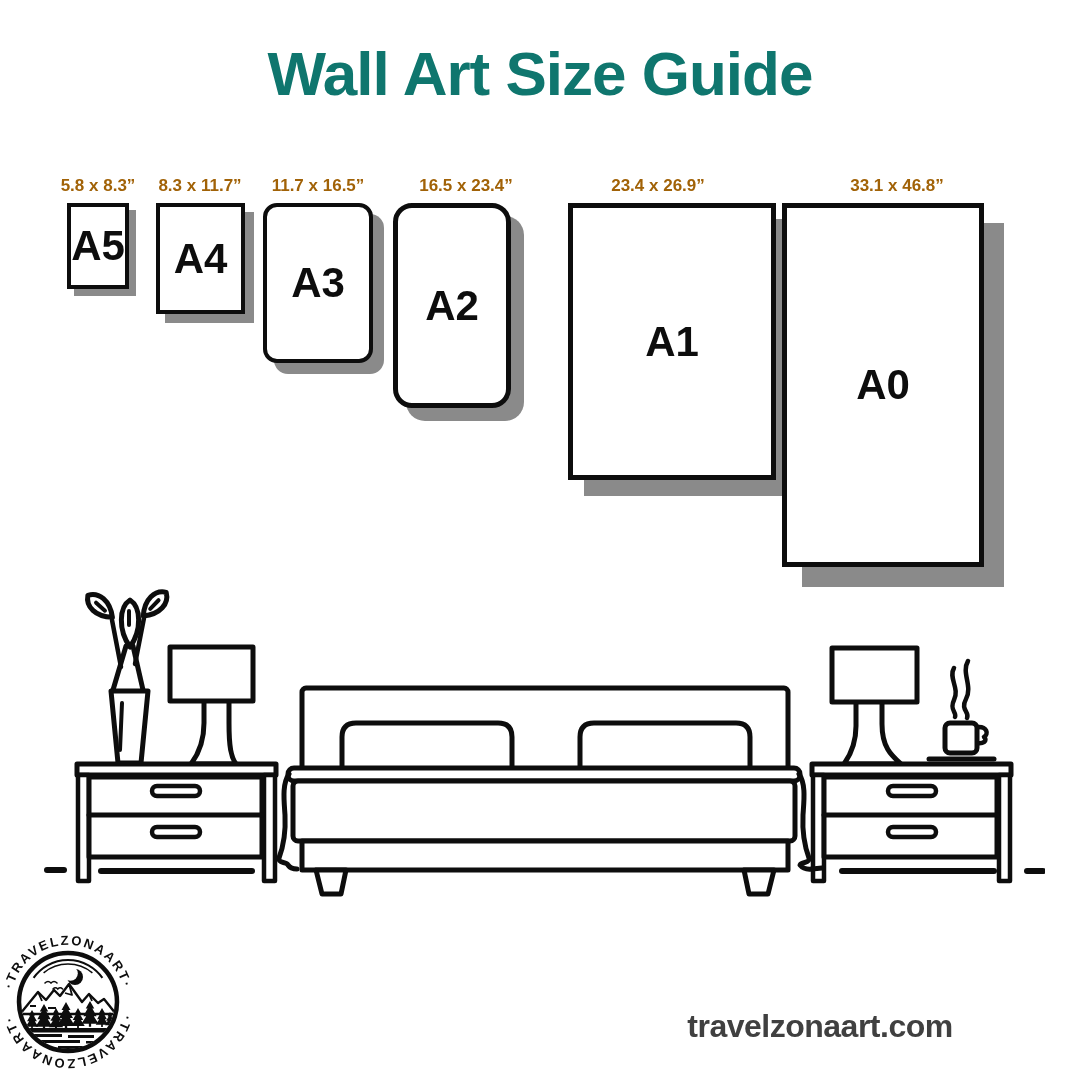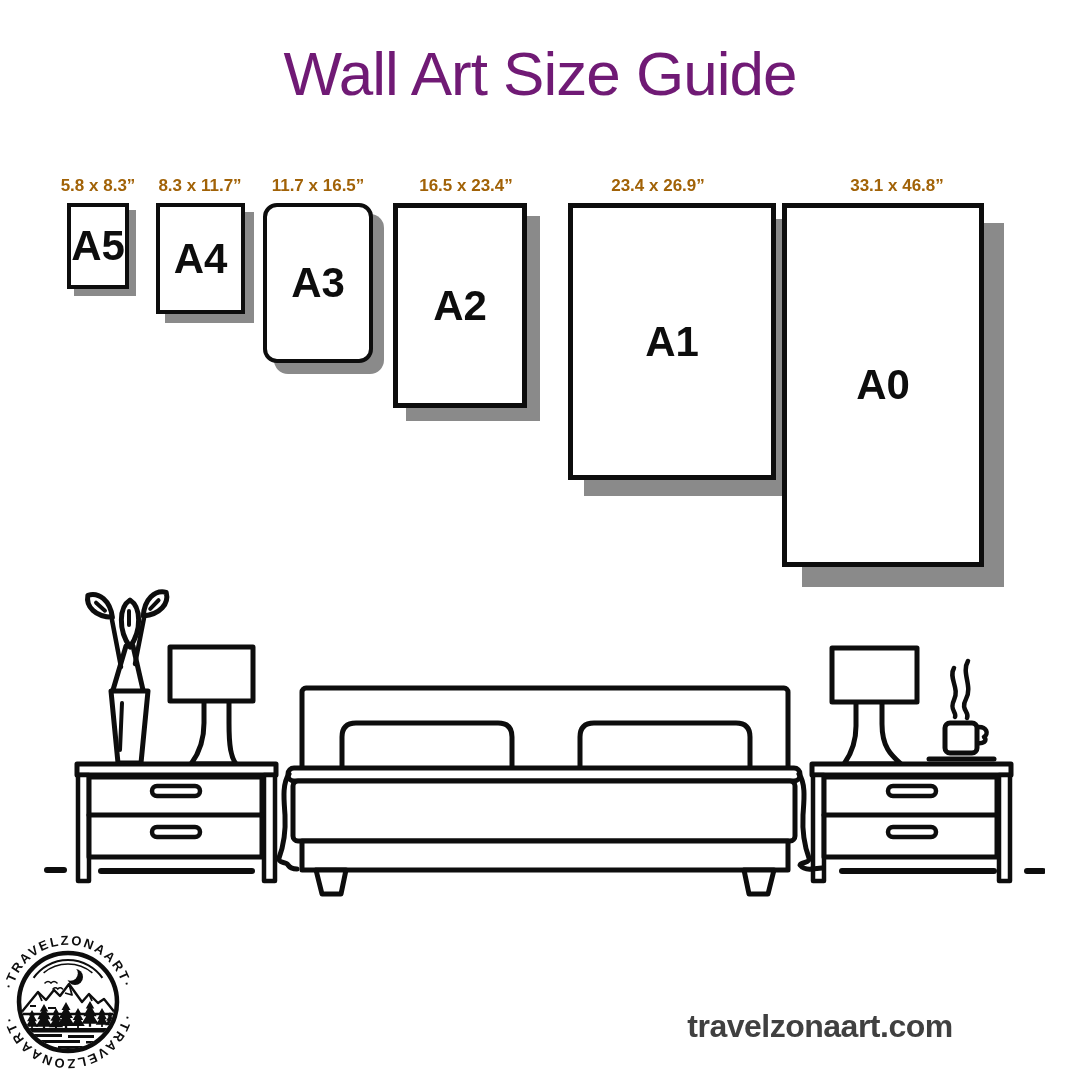--- a/index.html
+++ b/index.html
@@ -1,32 +1,32 @@
 <!DOCTYPE html>
 <html><head>
 <meta charset="utf-8">
 <style>
   html,body{margin:0;padding:0;background:#ffffff;}
   .canvas{position:relative;width:1080px;height:1080px;background:#ffffff;overflow:hidden;
           font-family:"Liberation Sans",sans-serif;color:#0d0d0d;}
   
   .title{position:absolute;left:0;top:38px;width:1080px;text-align:center;
-         font-size:62px;font-weight:normal;letter-spacing:-1px;color:#701a75;}
+         font-size:62px;font-weight:bold;letter-spacing:-1px;color:#0f766e;}
   
   .dim-label{position:absolute;top:176px;transform:translateX(-50%);white-space:nowrap;
              font-size:17px;font-weight:bold;color:#a16207;}
   .l-a5{left:98px}.l-a4{left:200px}.l-a3{left:318px}.l-a2{left:466px}.l-a1{left:658px}.l-a0{left:897px}
   
   .paper{position:absolute;top:203px;box-sizing:border-box;background:#ffffff;border:4px solid #0d0d0d;
          display:flex;align-items:center;justify-content:center;}
   .paper .letter{font-size:42px;font-weight:bold;color:#0d0d0d;}
   .p-a5{left:67px;width:62px;height:86px;box-shadow:7px 7px 0 0 #8a8a8a;}
   .p-a4{left:156px;width:89px;height:111px;box-shadow:9px 9px 0 0 #8a8a8a;}
   .p-a3{left:263px;width:110px;height:160px;box-shadow:11px 11px 0 0 #8a8a8a;border-radius:14px;}
-  .p-a2{left:393px;width:134px;height:205px;border-width:5px;box-shadow:13px 13px 0 0 #8a8a8a;}
+  .p-a2{left:393px;width:118px;height:205px;border-width:5px;box-shadow:13px 13px 0 0 #8a8a8a;border-radius:19px;}
   .p-a1{left:568px;width:208px;height:277px;border-width:5px;box-shadow:16px 16px 0 0 #8a8a8a;}
   .p-a0{left:782px;width:202px;height:364px;border-width:5px;box-shadow:20px 20px 0 0 #8a8a8a;}
   
   .scene{position:absolute;left:40px;top:580px;width:1005px;height:320px;}
   
   .logo{position:absolute;left:0px;top:928px;width:148px;height:148px;}
   .logo text{font-family:"Liberation Sans",sans-serif;font-weight:bold;font-size:13px;
              letter-spacing:2px;fill:#0d0d0d;}
   
   .website{position:absolute;left:820px;top:1008px;transform:translateX(-50%);white-space:nowrap;

